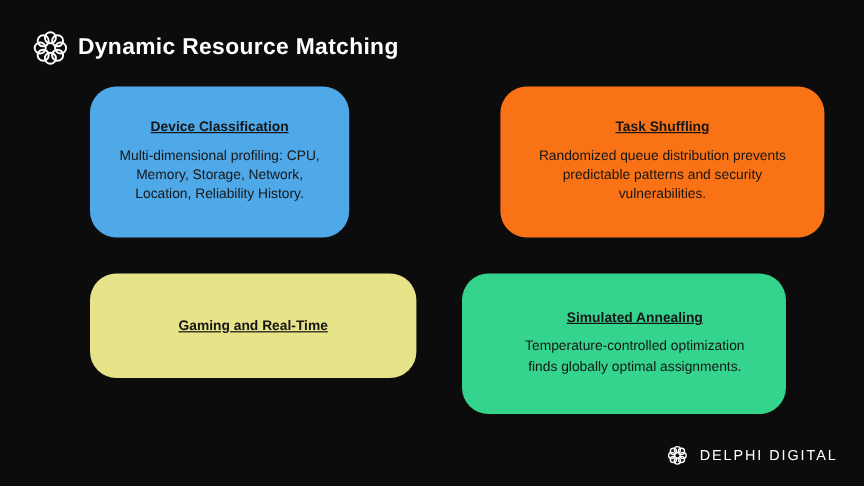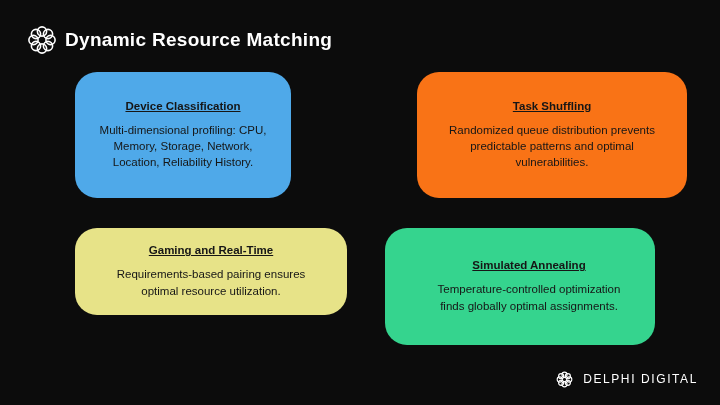--- a/index.html
+++ b/index.html
@@ -94,26 +94,25 @@
   <div class="page-title">Dynamic Resource Matching</div>
 </div>
 
 <div class="card" id="card-0" style="background: rgb(79, 169, 233);">
   <h3 class="card-title">Device Classification</h3>
   <p class="card-body">Multi-dimensional profiling: CPU, Memory, Storage, Network, Location, Reliability History.</p>
 </div>
 
 <div class="card" id="card-1" style="background: #f97316; margin-left: 32px;">
   <h3 class="card-title">Task Shuffling</h3>
-  <p class="card-body">Randomized queue distribution prevents predictable patterns and optimal vulnerabilities.</p>
+  <p class="card-body">Randomized queue distribution prevents predictable patterns and security vulnerabilities.</p>
 </div>
 
 <div class="card" id="card-2" style="background: rgb(231, 227, 136);">
   <h3 class="card-title">Gaming and Real-Time</h3>
-  <p class="card-body">Requirements-based pairing ensures optimal resource utilization.</p>
 </div>
 
 <div class="card" id="card-3" style="background: rgb(53, 212, 142);">
   <h3 class="card-title">Simulated Annealing</h3>
   <p class="card-body">Temperature-controlled optimization finds globally optimal assignments.</p>
 </div>
 
 <div class="footer-brand">
   <div class="brand-logo-wrap">
     <svg width="19" height="19" viewBox="0 0 34 34" fill="none">

